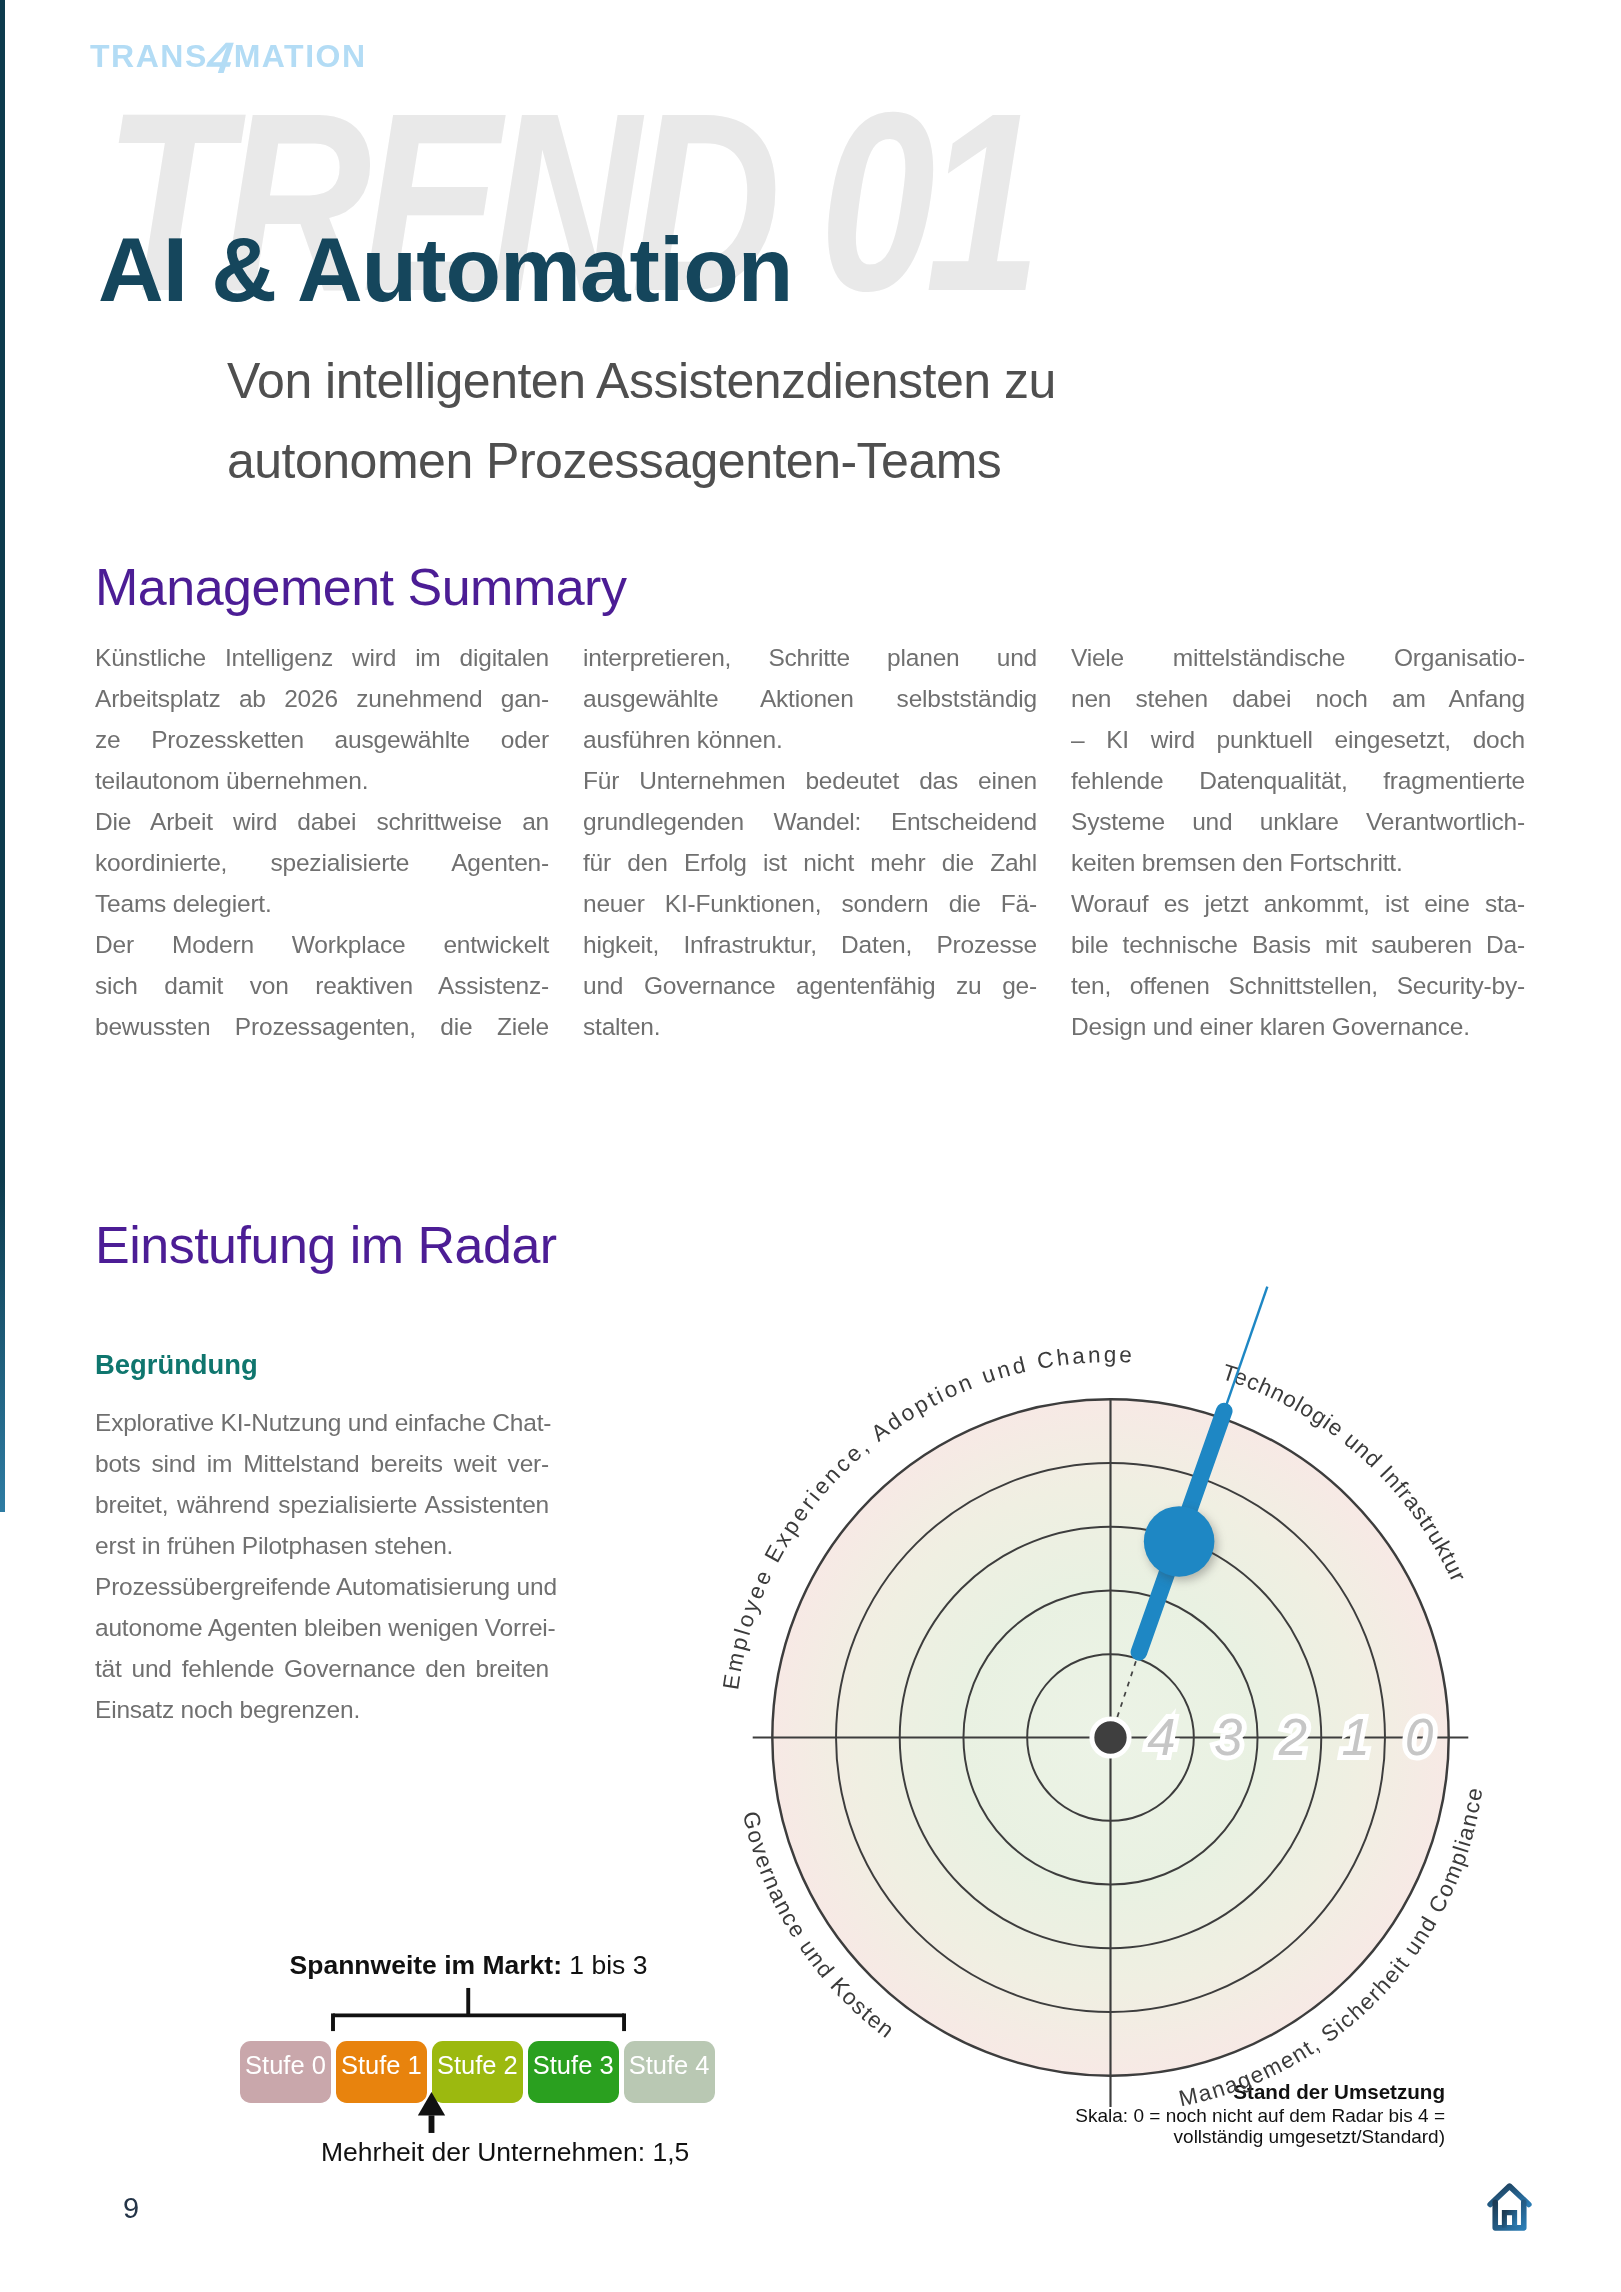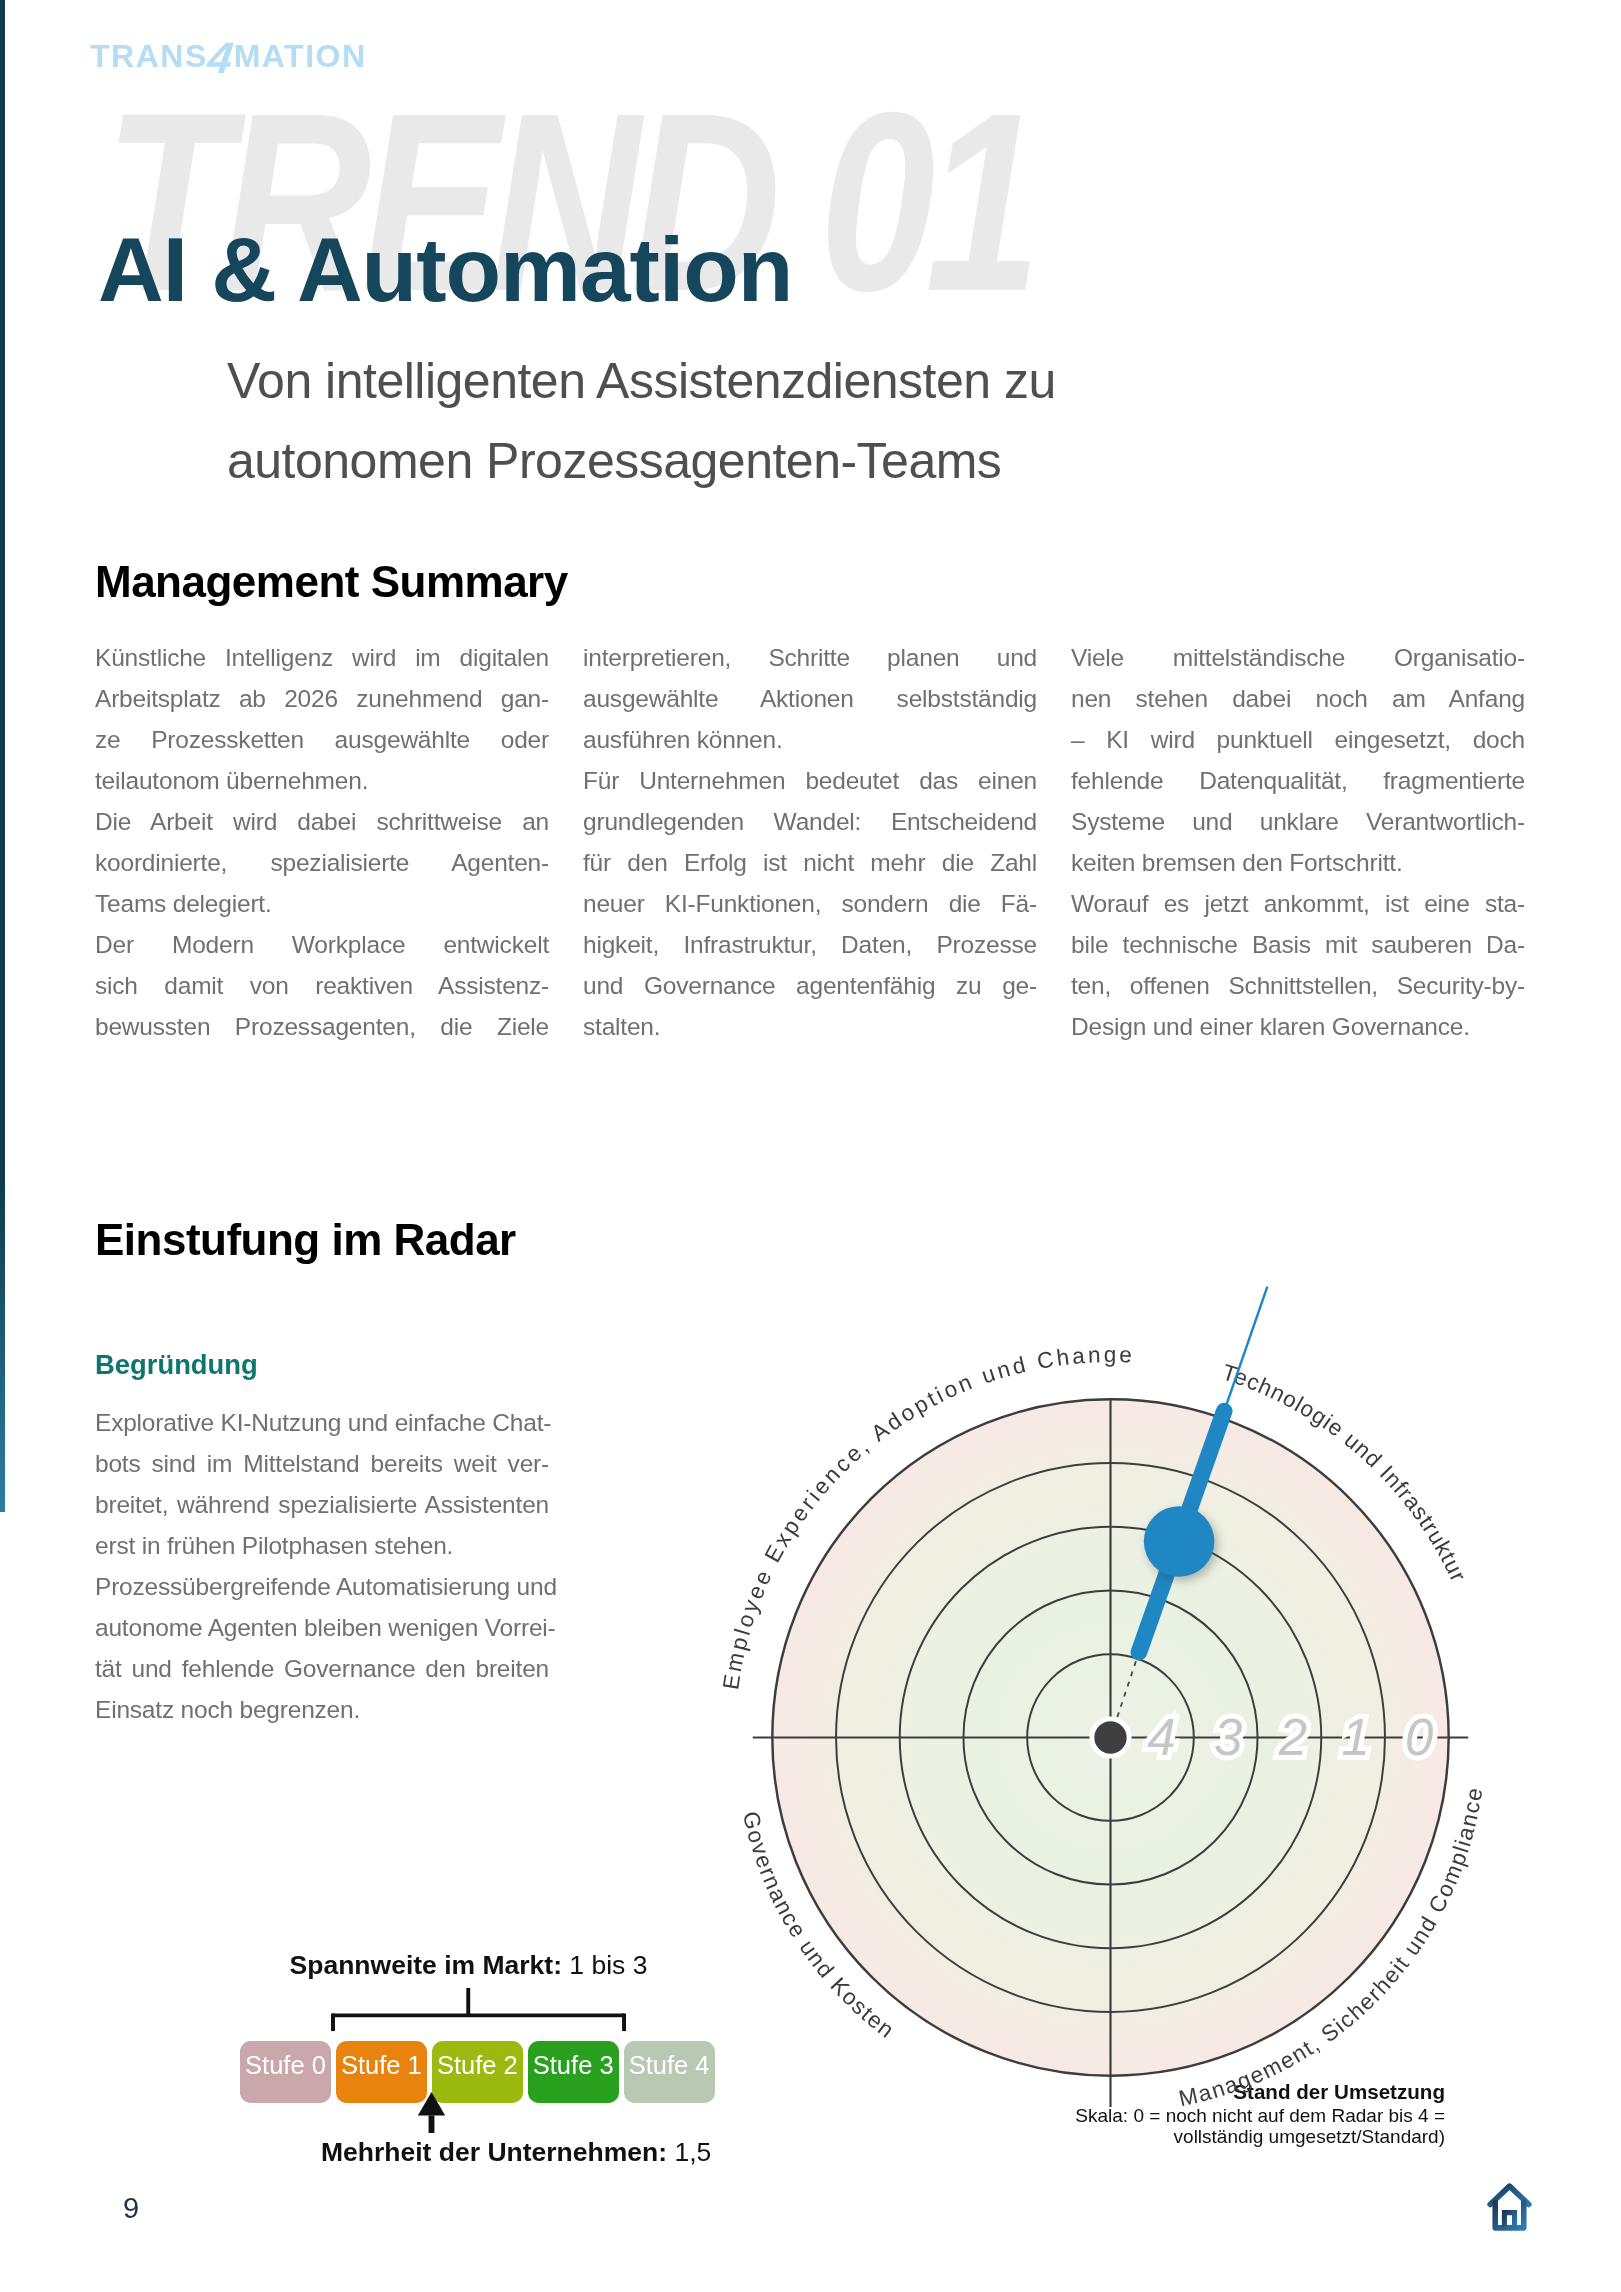--- a/index.html
+++ b/index.html
@@ -11,21 +11,21 @@
 
   #logo{left:90px;top:33px;font-size:32px;font-weight:800;letter-spacing:1.5px;color:#b3dcf5;}
   #logo .four{font-size:44px;font-style:italic;font-weight:800;display:inline-block;transform:skewX(-8deg);vertical-align:-5.9px;}
 
   #watermark{left:104px;top:57px;font-size:208px;font-weight:700;font-style:italic;color:#e9e9e9;
              letter-spacing:-9.8px;white-space:nowrap;transform:scaleY(1.22);transform-origin:left top;z-index:0;}
 
   #title{left:98px;top:218px;font-size:91px;font-weight:800;color:#15465c;letter-spacing:-1px;z-index:2;}
   #subtitle{left:227px;top:341px;font-size:50px;color:#4f4f4f;line-height:80px;letter-spacing:-0.5px;z-index:2;}
 
-  .h2{font-size:44px;font-weight:700;color:#000000;letter-spacing:-0.5px;}
+  .h2{font-size:52px;font-weight:400;color:#4c1d95;letter-spacing:-0.5px;}
   #ms-heading{left:95px;top:557px;}
   #radar-heading{left:95px;top:1215px;}
   #begruendung-heading{left:95px;top:1349px;font-size:27.4px;font-weight:700;color:#0f766e;}
 
   .textcol{width:454px;color:#707070;font-size:24.5px;line-height:41px;letter-spacing:-0.2px;}
   #col1{left:95px;top:637px;}
   #col2{left:583px;top:637px;}
   #col3{left:1071px;top:637px;}
   #begruendung-text{left:95px;top:1402px;}
   .line{white-space:nowrap;text-align:justify;text-align-last:justify;}
@@ -40,21 +40,21 @@
 
   #span-label{left:258px;top:1950px;width:421px;text-align:center;font-size:26.5px;color:#111111;}
   #span-label b{font-weight:700;}
   #bracket{left:328px;top:1986px;width:304px;height:49px;overflow:visible;}
 
   #stufen-row{left:240px;top:2041px;display:flex;gap:4.9px;}
   .pill{width:91px;height:62px;border-radius:10.8px;color:#ffffff;font-size:25.5px;line-height:49px;text-align:center;}
 
   #majority-arrow{left:412px;top:2088px;width:39px;height:47px;}
   #majority-label{left:321px;top:2137px;font-size:26.5px;color:#111111;}
-  #majority-label b{font-weight:700;}
+  #majority-label b{font-weight:400;}
 
   #stand-block{left:1073px;top:2080px;width:372px;text-align:right;color:#111111;}
   #stand-title{font-size:20.6px;font-weight:700;margin-bottom:1px;}
   .stand-line{font-size:19px;line-height:21px;}
 
   #page-number{left:123px;top:2192px;font-size:29px;color:#243447;}
   #home-icon{left:1484px;top:2180px;width:51px;height:55px;}
 </style>
 </head>
 <body>

